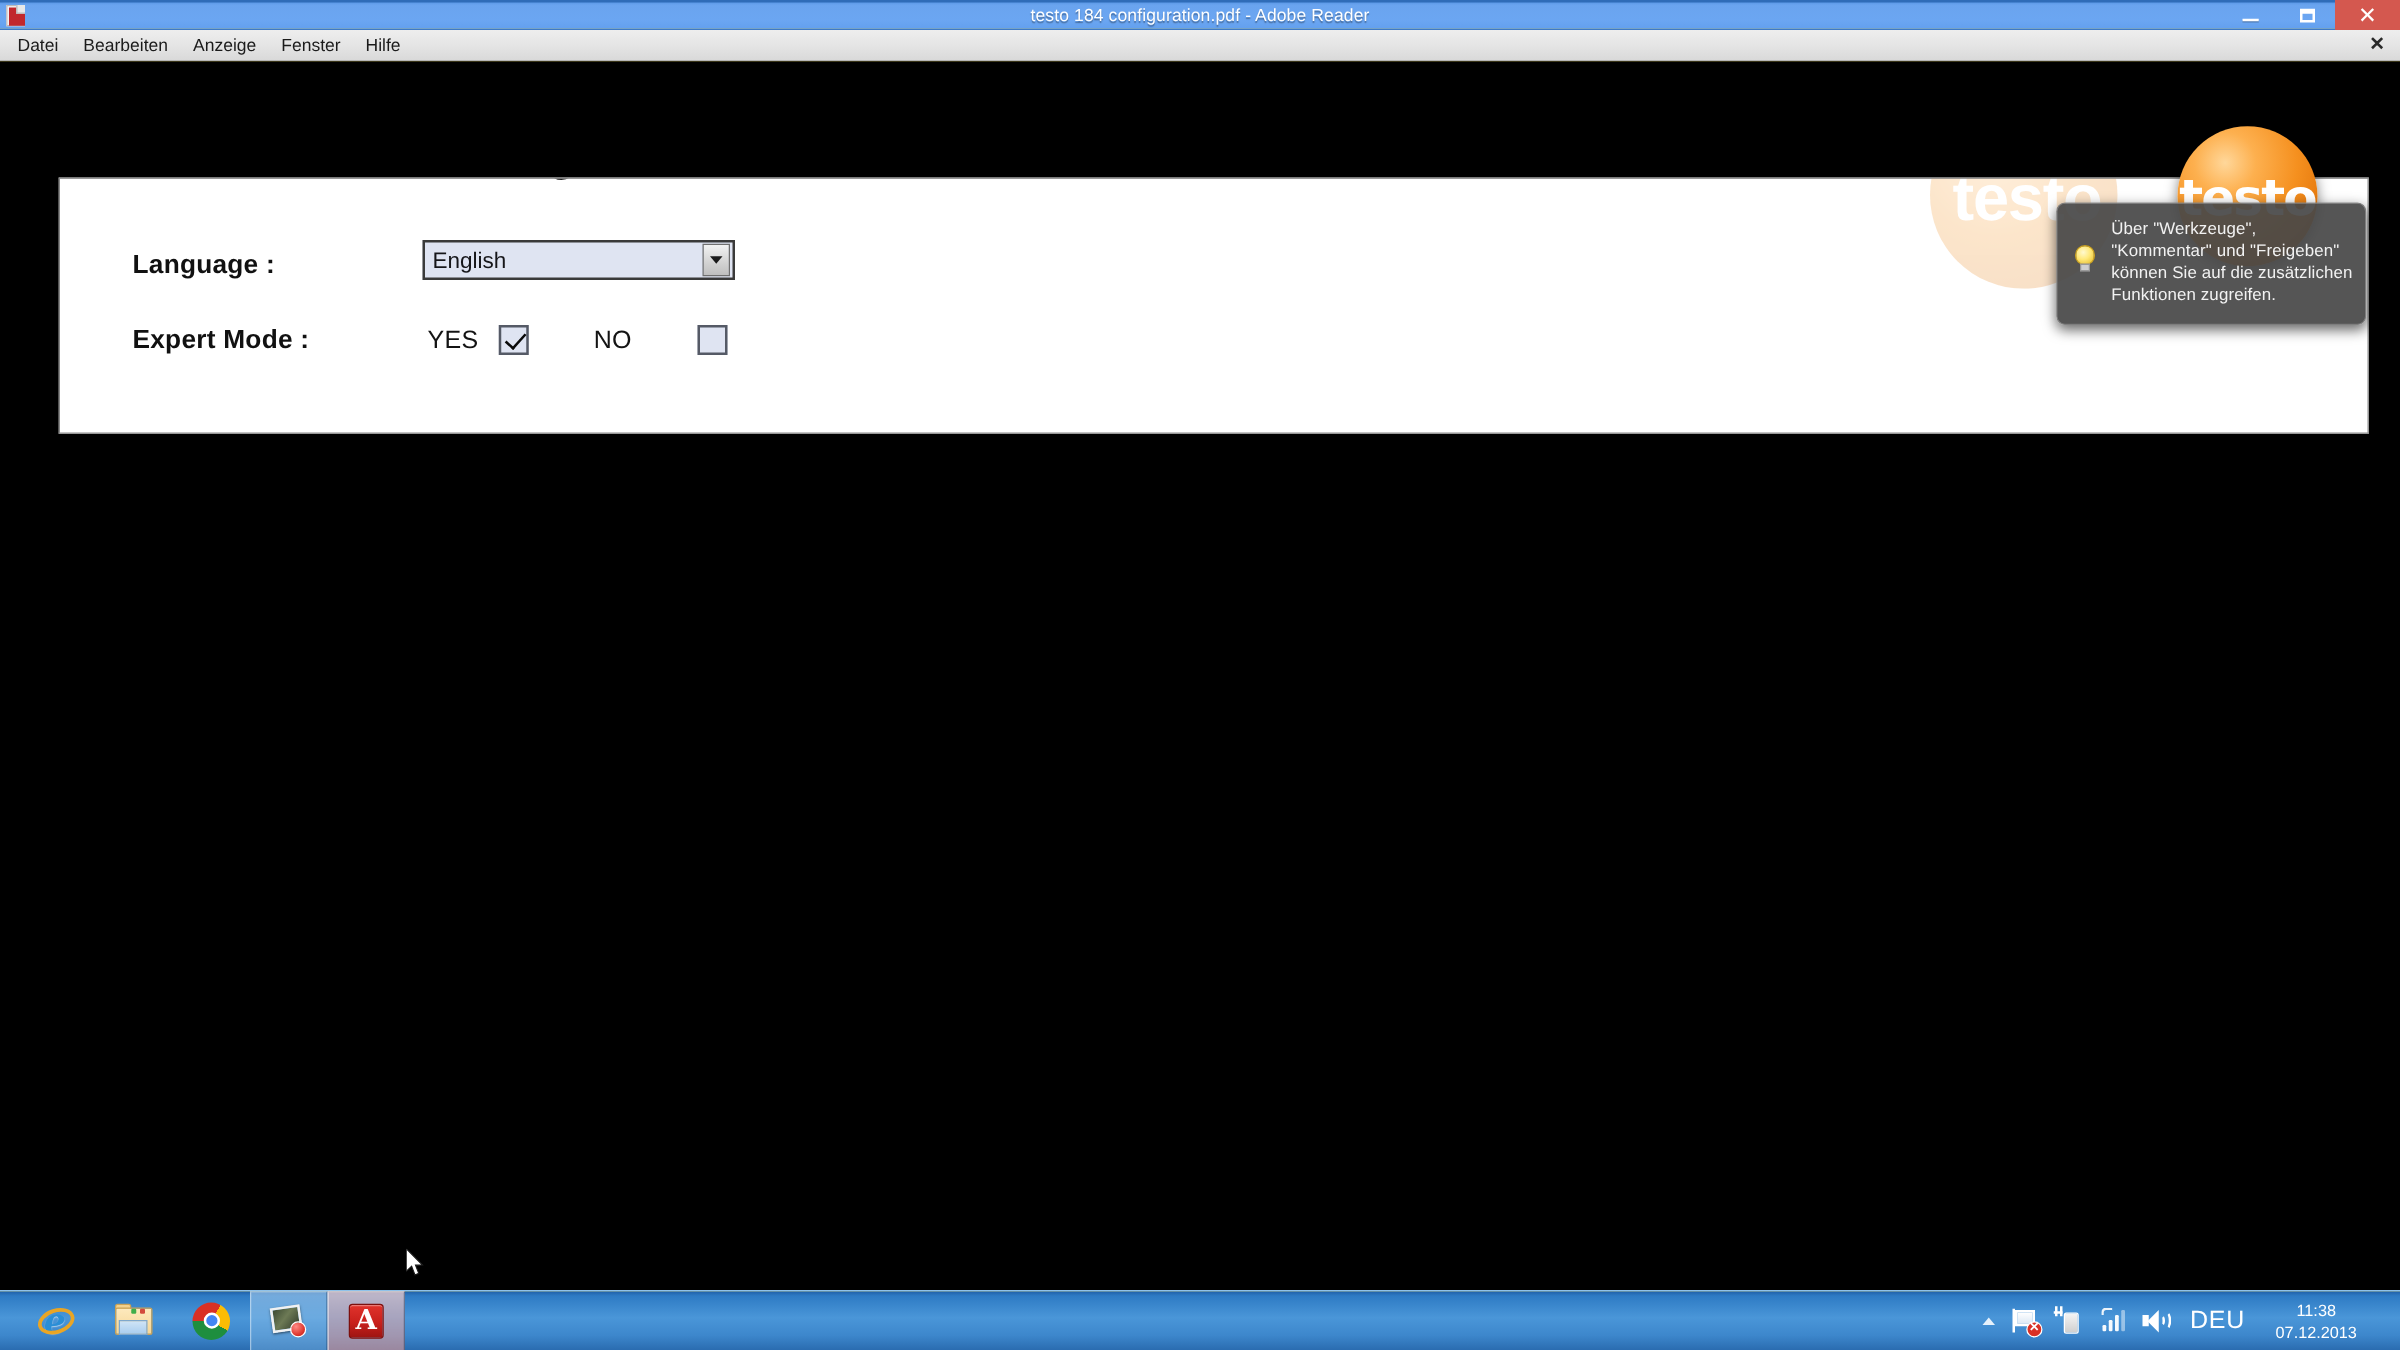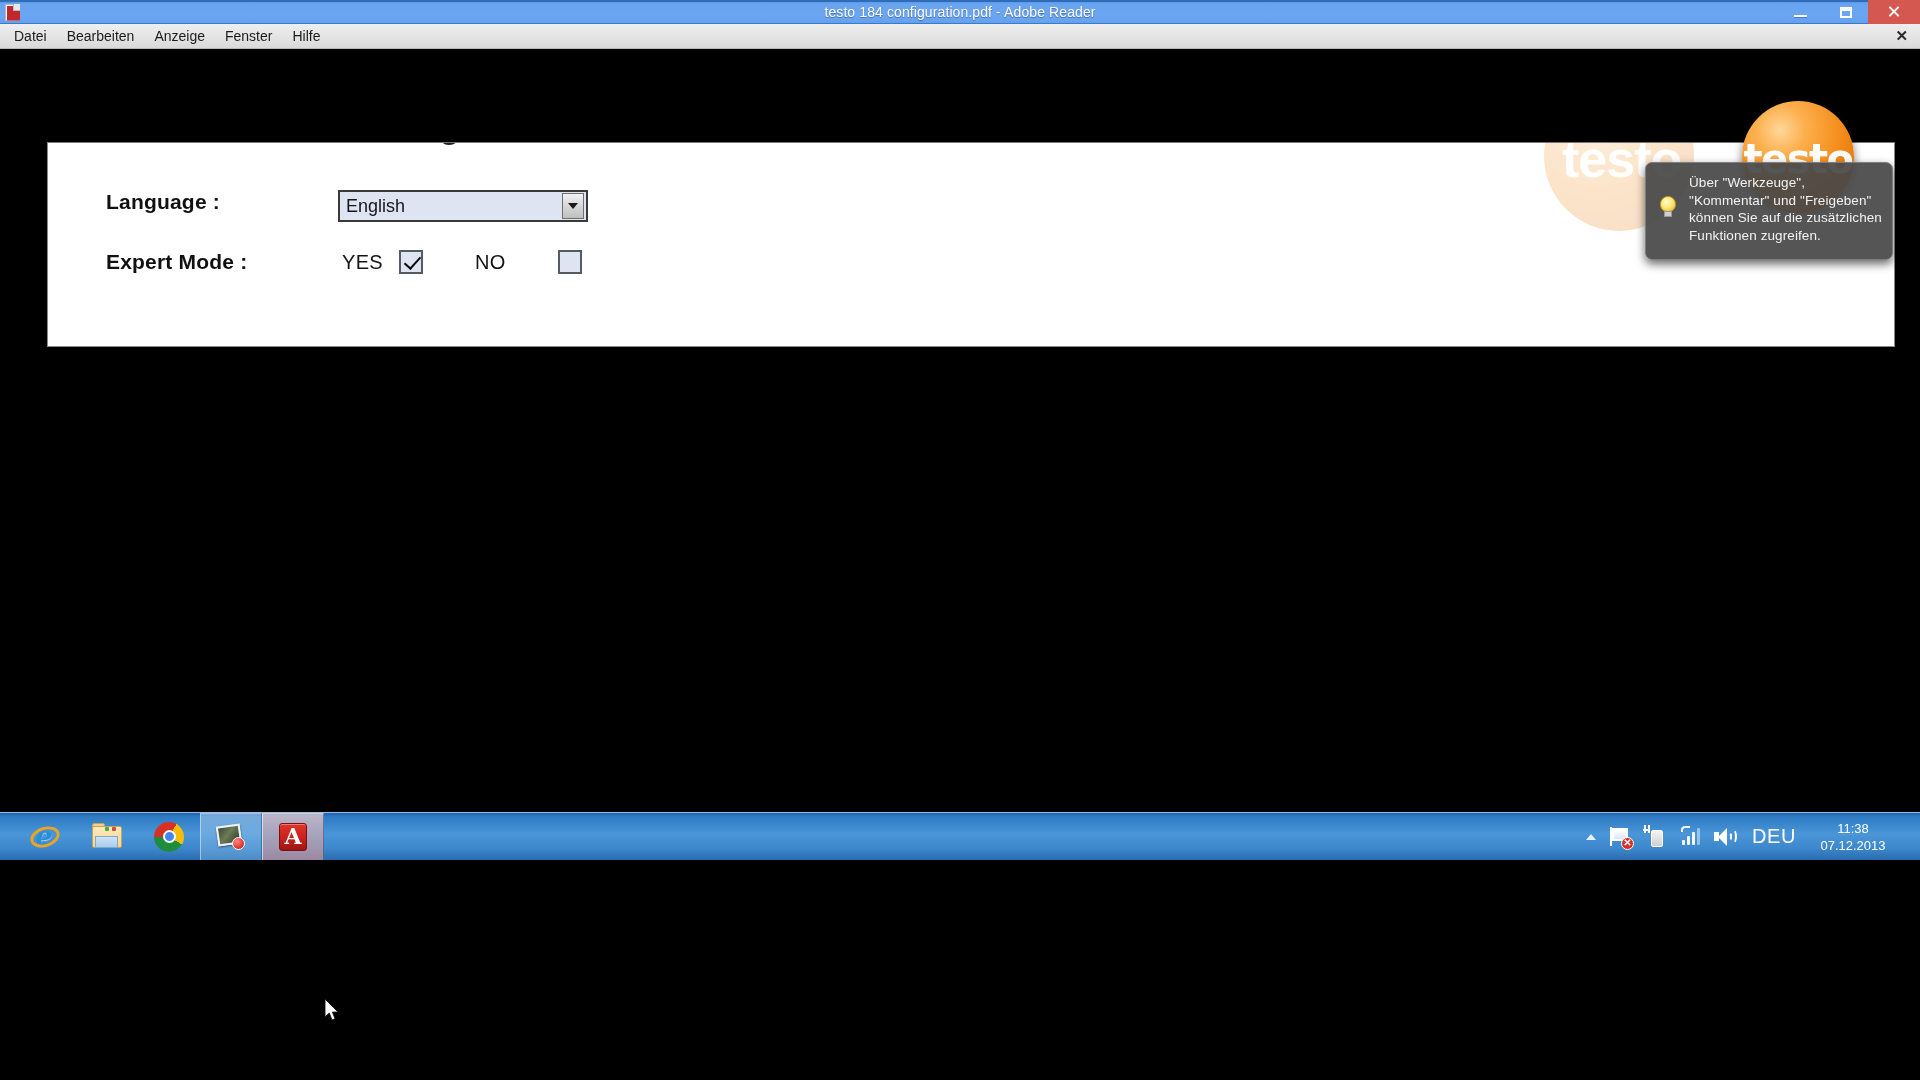--- a/index.html
+++ b/index.html
@@ -9,21 +9,21 @@
     width: 1920px;
     height: 1080px;
     overflow: hidden;
     background: #000;
     font-family: "Liberation Sans", sans-serif;
   }
 
   #screen {
     position: relative;
     width: 1920px;
-    height: 860px;
+    height: 1080px;
     background: #fde047;
   }
 
   
   #titlebar {
     position: absolute;
     left: 0; top: 0;
     width: 1920px; height: 24px;
     background: linear-gradient(to bottom, #4f8fe0 0%, #6aa4ef 18%, #6ba6f2 70%, #63a0ee 100%);
     border-bottom: 1px solid #3d7ac6;
@@ -217,21 +217,21 @@
     font-size: 52px;
     font-weight: bold;
     color: #ffffff;
     letter-spacing: -1px;
   }
 
   
   .form-row {
     position: absolute;
     display: flex;
-    align-items: flex-start;
+    align-items: flex-end;
     height: 34px;
   }
   #row-language { left: 58px; top: 47px; }
   #row-expert   { left: 58px; top: 107px; }
 
   .field-label {
     font-size: 21px;
     font-weight: bold;
     color: #111111;
     width: 232px;

